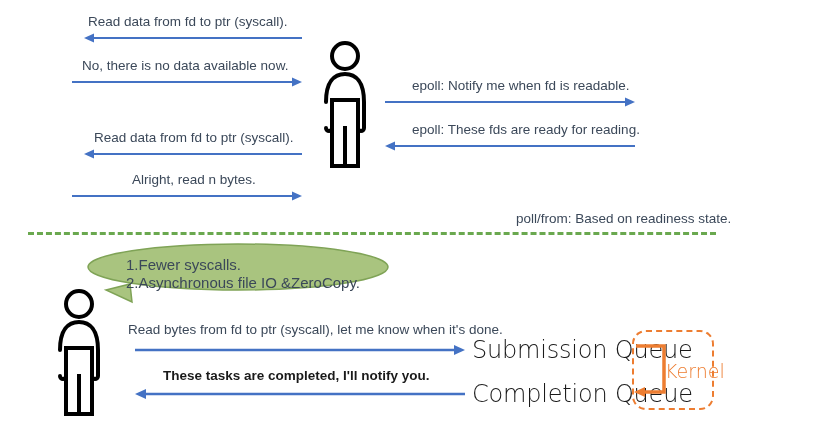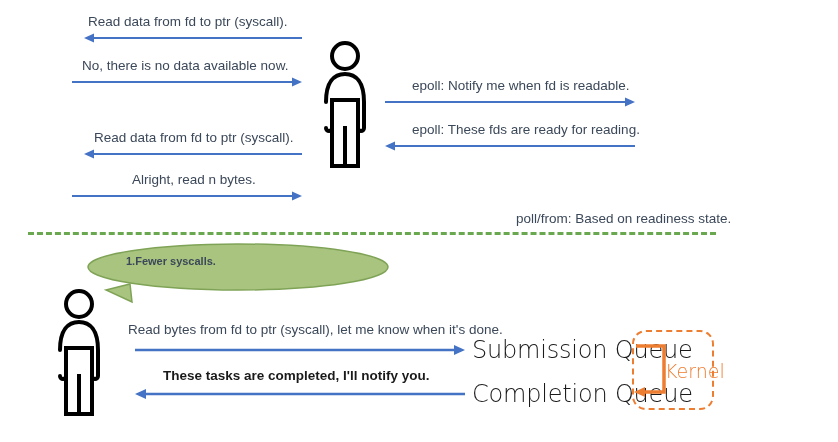--- a/index.html
+++ b/index.html
@@ -52,25 +52,24 @@
     position: absolute;
     border-top: 3px dashed #6aa84f;
     height: 0;
   }
 
   
   .bubble-wrap { position: absolute; }
   .bubble-text {
     position: absolute;
     color: #3b4859;
-    font-size: 11px;
+    font-size: 15px;
     line-height: 1.45;
     white-space: pre;
     z-index: 3;
-    font-weight: bold;
   }
 
   
   .kernel-box {
     position: absolute;
     border: 2px dashed #ED7D31;
     border-radius: 14px;
     box-sizing: border-box;
   }
   .kernel-label {
@@ -152,20 +151,21 @@
   <div class="divider" style="left:28px; top:232px; width:688px;"></div>
 
 
   <div class="bubble-wrap" style="left:86px; top:242px;">
     <svg width="304" height="62" viewBox="0 0 304 62">
       <path d="M20 48 L44 42 L46 60 Z" fill="#A9C47F" stroke="#7FA356" stroke-width="1.5"></path>
       <ellipse cx="152" cy="25" rx="150" ry="23" fill="#A9C47F" stroke="#7FA356" stroke-width="1.5"></ellipse>
     </svg>
   </div>
   <div class="bubble-text" style="left:126px; top:254px;">1.Fewer syscalls.</div>
+  <div class="bubble-text" style="left:126px; top:272px;">2.Asynchronous file IO &amp;ZeroCopy.</div>
 
   <div class="abs" style="left:44px; top:288px;">
     <svg width="70" height="130" viewBox="0 0 70 130">
       <circle cx="35" cy="16" r="13" fill="none" stroke="#000" stroke-width="4"></circle>
       <path d="M16 62 C16 42, 24 34, 35 34 C46 34, 54 42, 54 62 L54 88
                C54 92, 48 92, 48 88 L48 60" fill="none" stroke="#000" stroke-width="4" stroke-linecap="round"></path>
       <path d="M22 60 L22 88 C22 92, 16 92, 16 88" fill="none" stroke="#000" stroke-width="4" stroke-linecap="round"></path>
       <line x1="22" y1="60" x2="48" y2="60" stroke="#000" stroke-width="4"></line>
       <rect x="22" y="60" width="26" height="66" fill="none" stroke="#000" stroke-width="4"></rect>
       <line x1="35" y1="86" x2="35" y2="126" stroke="#000" stroke-width="4"></line>

